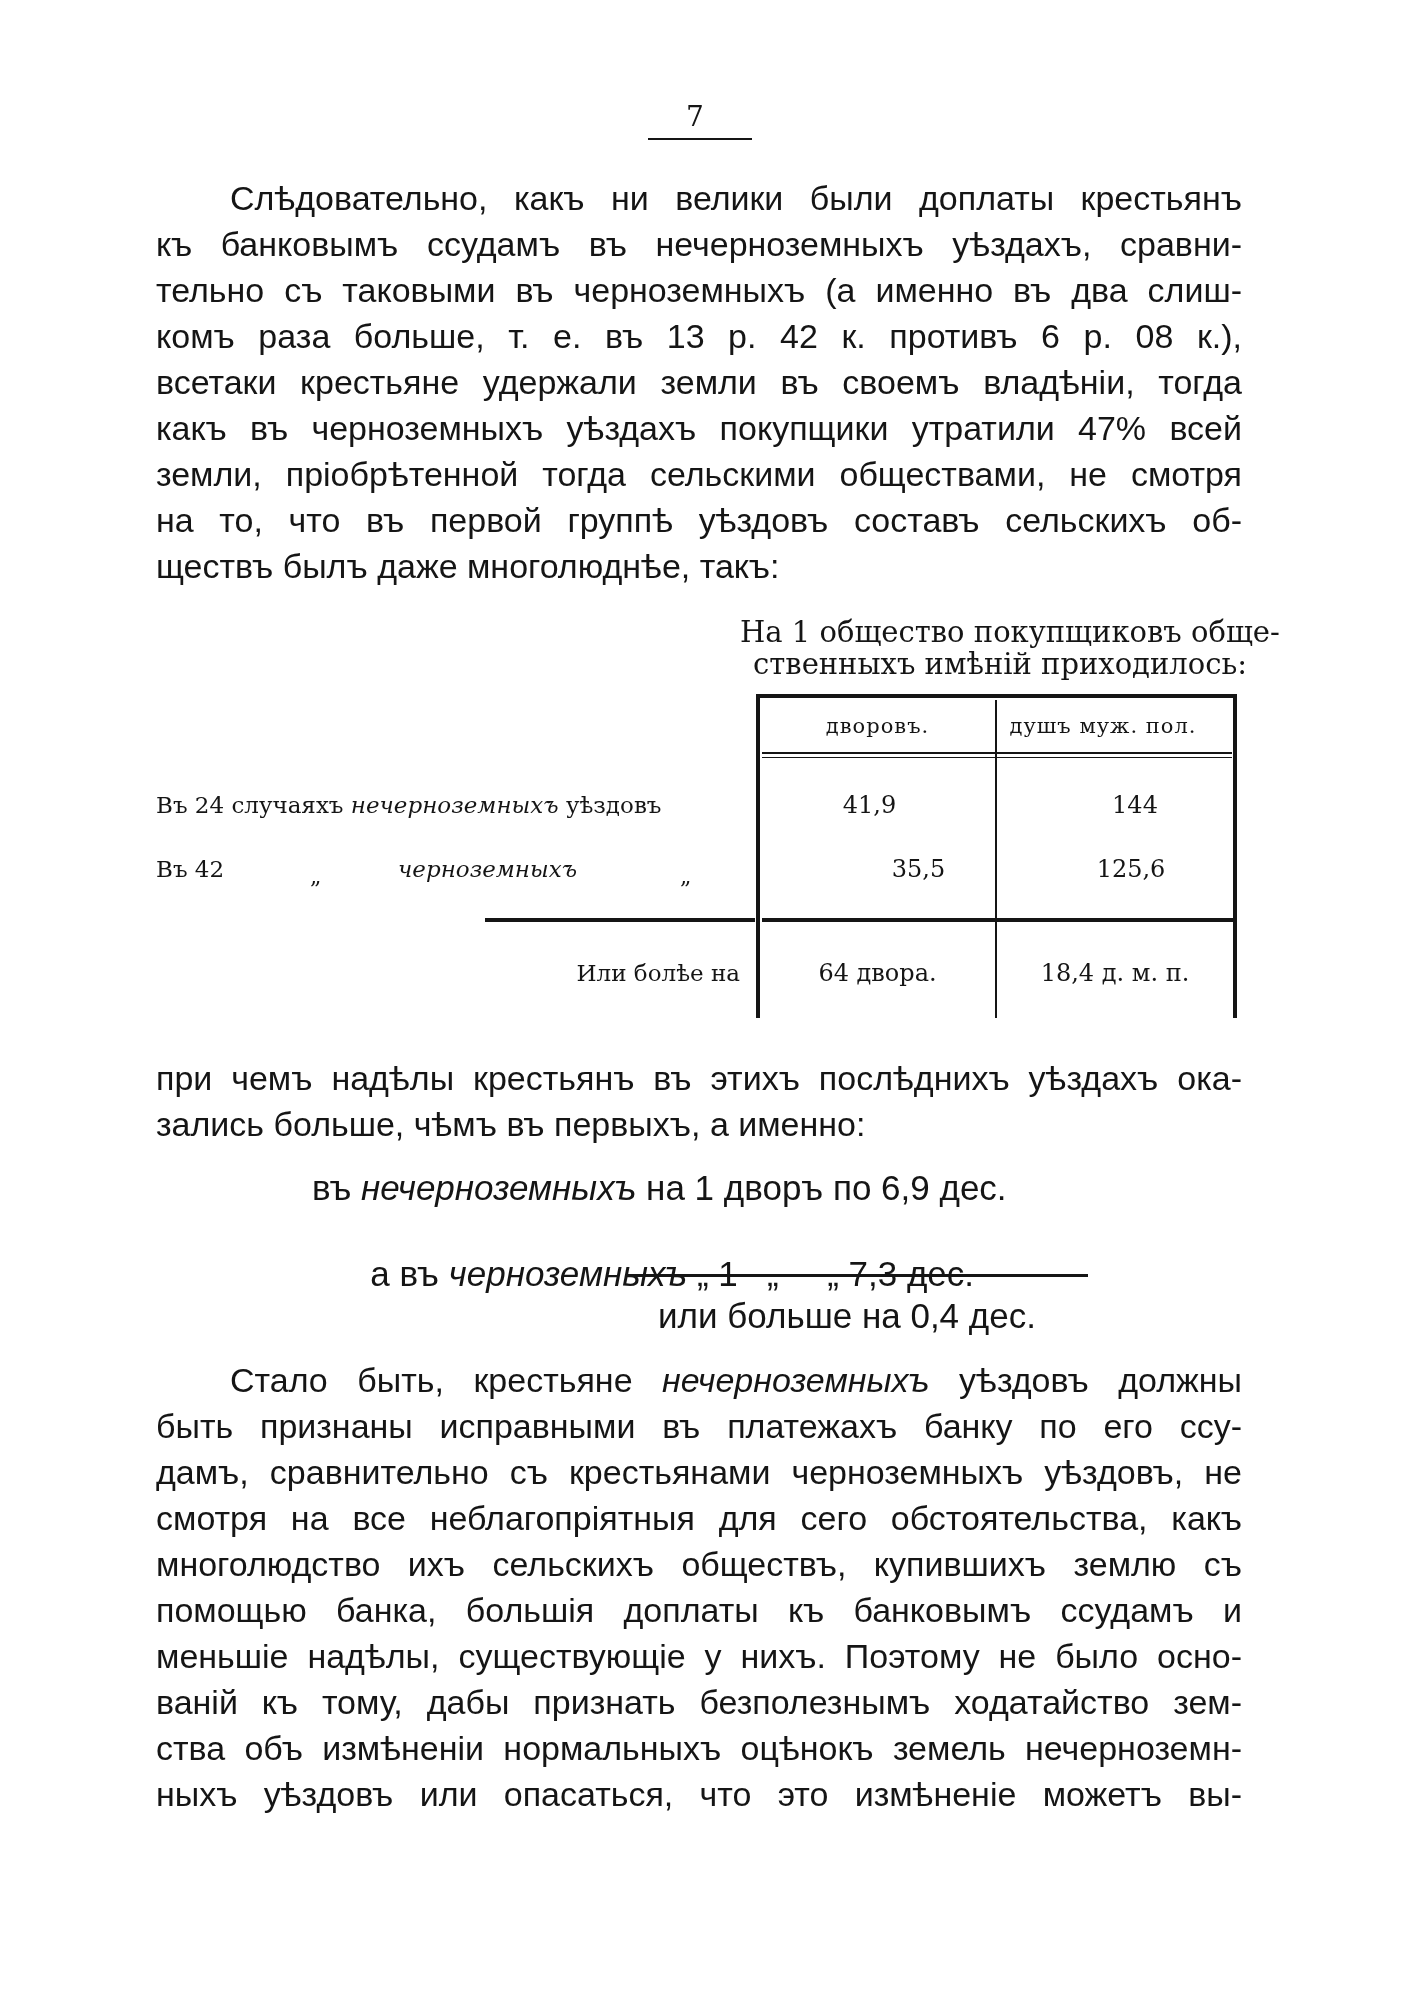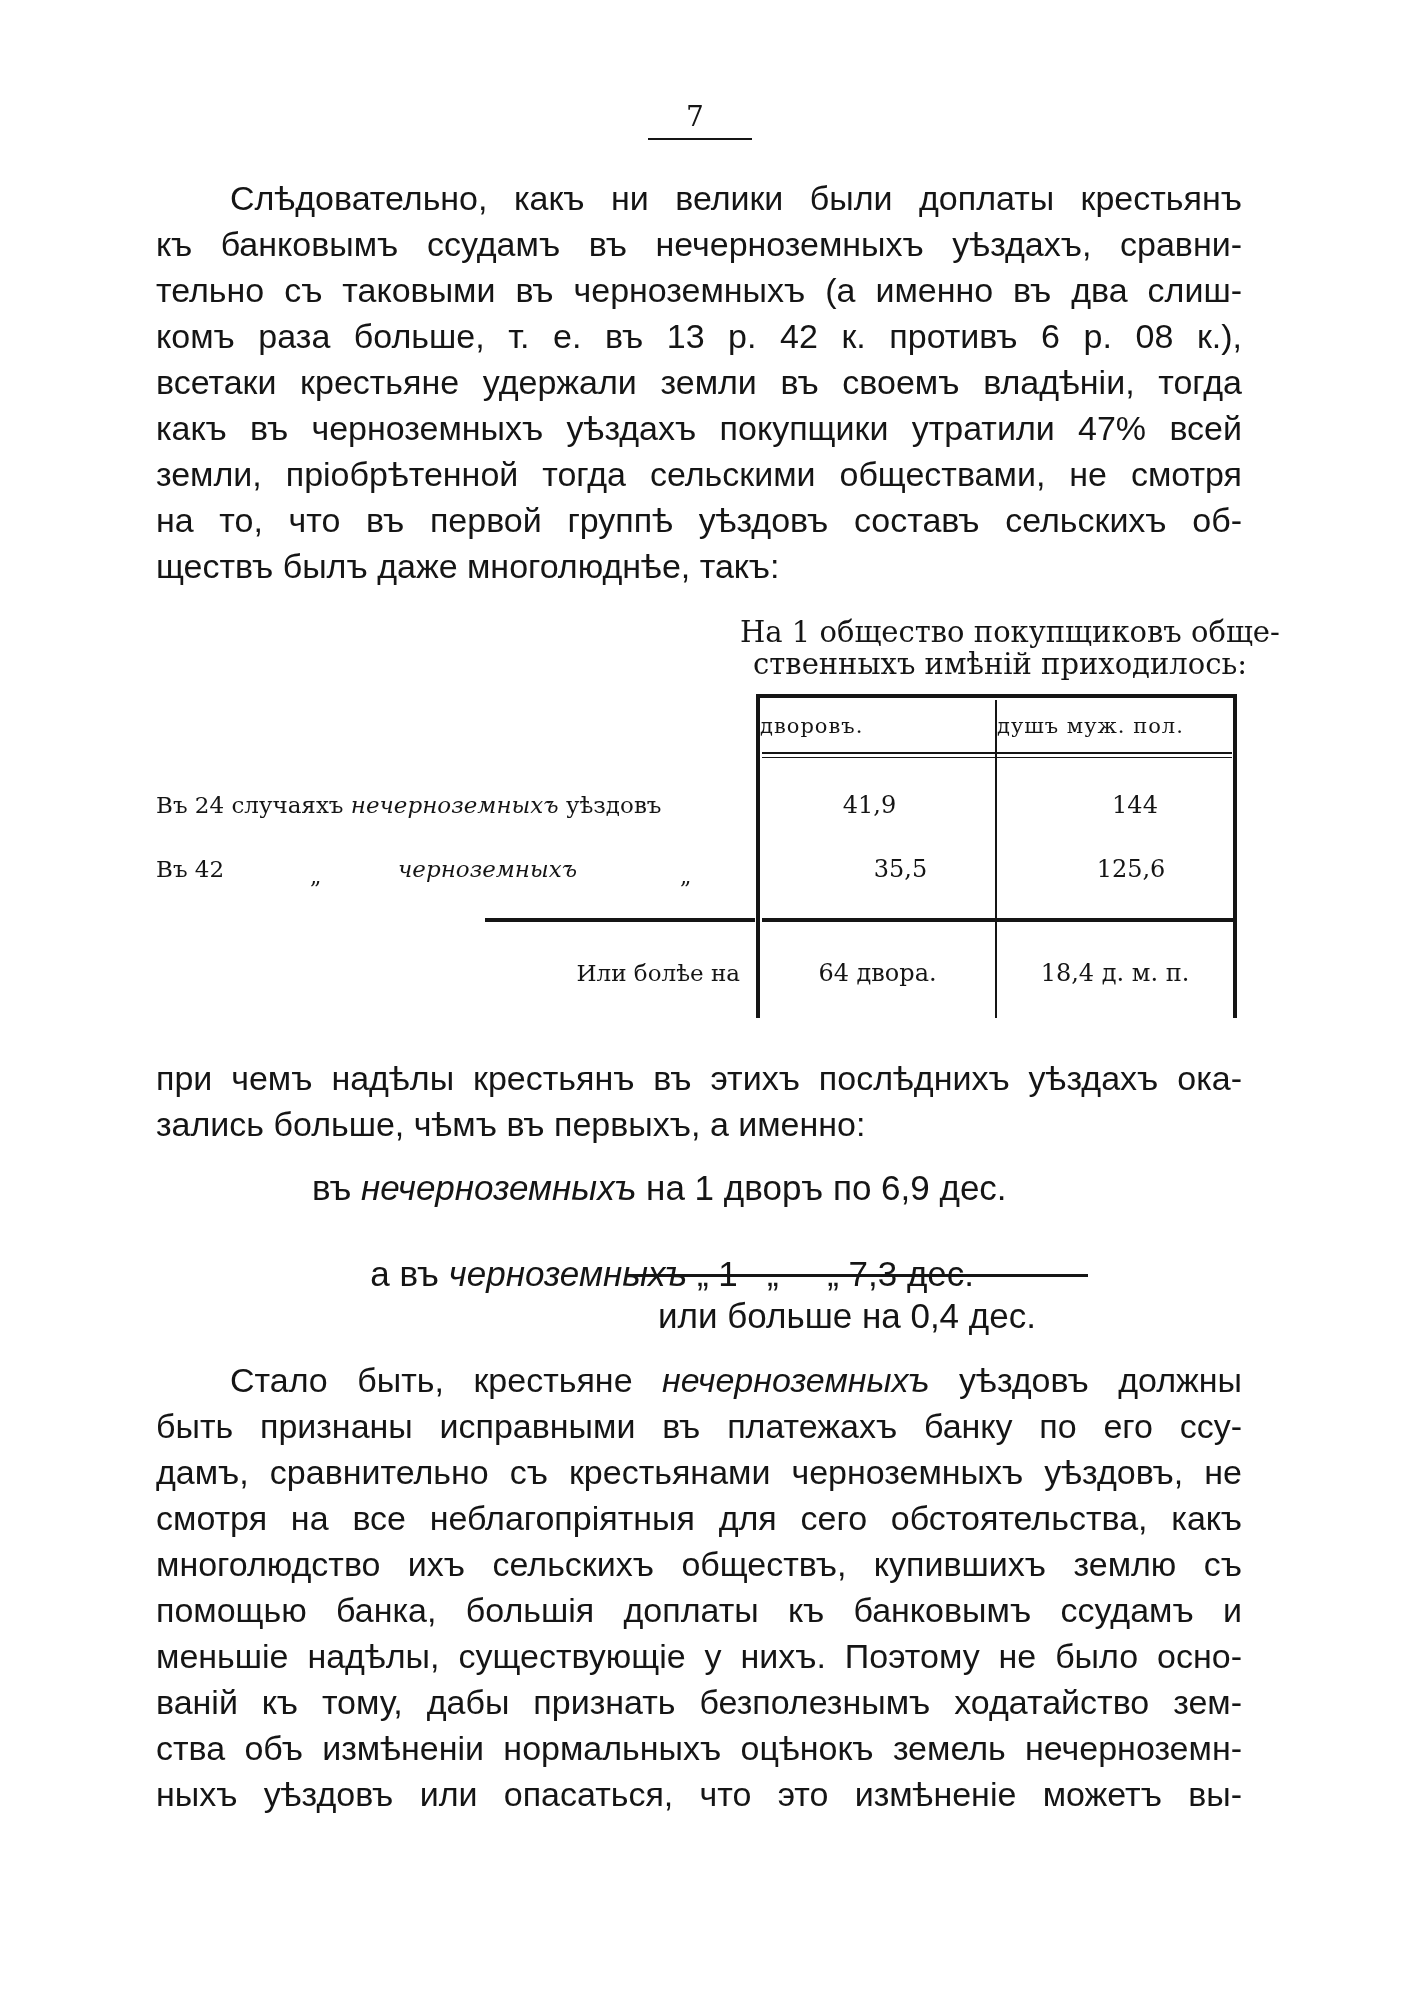--- a/index.html
+++ b/index.html
@@ -38,21 +38,21 @@
   .tbl-frame-top { position: absolute; left: 756px; top: 694px; width: 481px; height: 4px; background: #151515; }
   .tbl-left { position: absolute; left: 756px; top: 694px; width: 4px; height: 324px; background: #151515; }
   .tbl-right { position: absolute; left: 1233px; top: 694px; width: 4px; height: 324px; background: #151515; }
   .tbl-mid { position: absolute; left: 995px; top: 700px; width: 2px; height: 318px; background: #151515; }
   .tbl-dbl-1 { position: absolute; left: 762px; top: 752px; width: 470px; height: 2px; background: #151515; }
   .tbl-dbl-2 { position: absolute; left: 762px; top: 757px; width: 470px; height: 1px; background: #151515; }
   .tbl-sum-rule-left { position: absolute; left: 485px; top: 918px; width: 270px; height: 4px; background: #151515; }
   .tbl-sum-rule-right { position: absolute; left: 762px; top: 918px; width: 471px; height: 4px; background: #151515; }
 
   .th {
-    position: absolute; top: 712px; text-align: left;
+    position: absolute; top: 712px; text-align: center;
     font-family: "DejaVu Serif", serif; font-size: 21px; line-height: 28px; letter-spacing: 1px;
   }
   .td {
     position: absolute; text-align: center;
     font-family: "DejaVu Serif", serif; font-size: 24px; line-height: 30px;
   }
   .row-label {
     position: absolute; left: 156px;
     font-family: "DejaVu Serif", serif; font-size: 23px; line-height: 30px; white-space: nowrap;
   }
@@ -108,21 +108,21 @@
     <div class="td" style="left:997px; width:276px; top:790px">144</div>
 
     <div class="row-label" style="top:854px">
       <span>Въ 42</span>
     </div>
     <div class="row-label ditto" style="left:310px; top:862px">„</div>
     <div class="row-label" style="left:398px; top:854px">
       <span class="ital">черноземныхъ</span>
     </div>
     <div class="row-label ditto" style="left:680px; top:862px">„</div>
-    <div class="td" style="left:760px; width:281px; top:854px">35,5</div>
+    <div class="td" style="left:778px; width:281px; top:854px">35,5</div>
     <div class="td" style="left:997px; width:268px; top:854px">125,6</div>
 
     <div class="row-label" style="left:540px; width:200px; text-align:right; top:958px">Или болѣе на</div>
     <div class="td" style="left:760px; width:235px; top:958px">64 двора.</div>
     <div class="td" style="left:997px; width:236px; top:958px">18,4 д. м. п.</div>
   </div>
 
   <div>
     <div class="line" style="top:1058px">при чемъ надѣлы крестьянъ въ этихъ послѣднихъ уѣздахъ ока-</div>
     <div class="line last" style="top:1104px">зались больше, чѣмъ въ первыхъ, а именно:</div>

